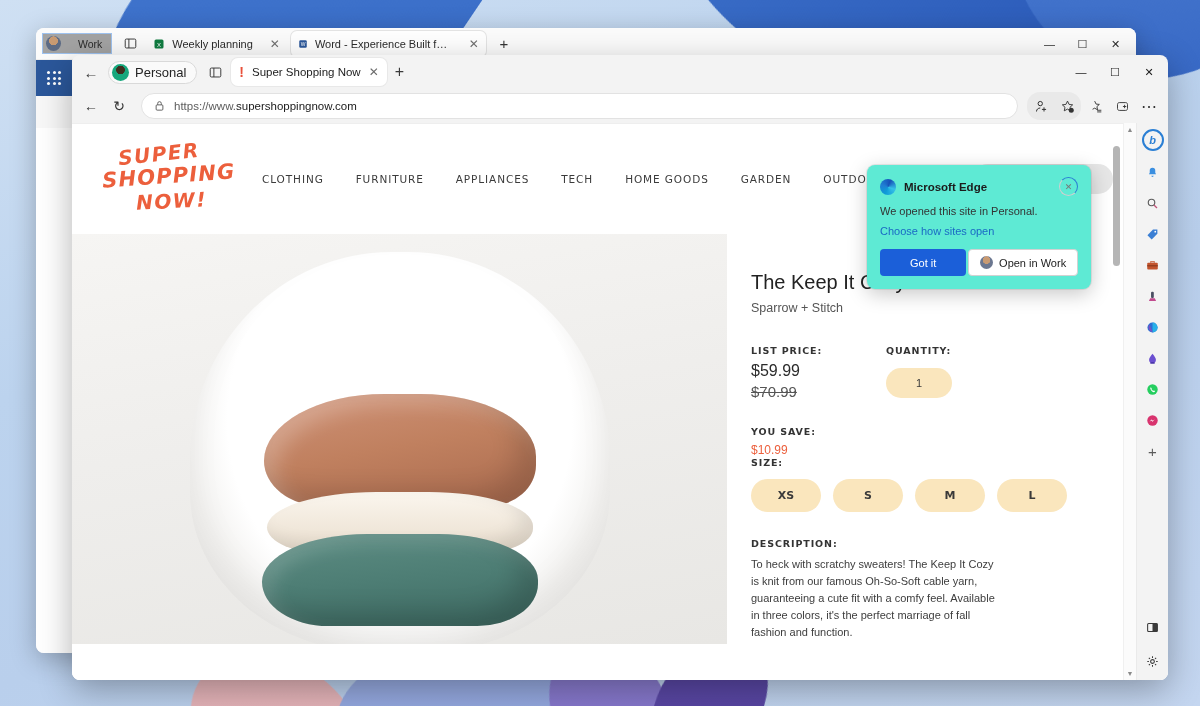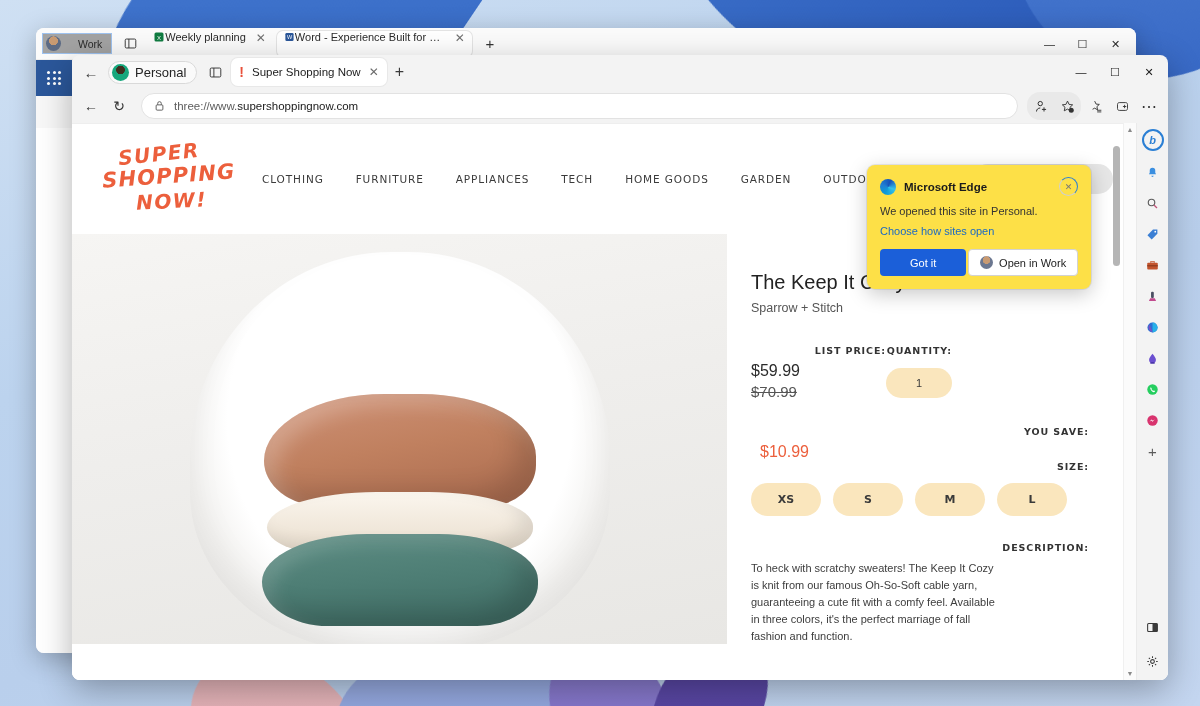--- a/index.html
+++ b/index.html
@@ -75,21 +75,21 @@
   .wavatar {
     width: 15px; height: 15px; border-radius: 50%;
     background: radial-gradient(circle at 50% 32%, #c89a72 0 34%, #5d6b85 36% 100%);
   }
   .wprofile span { font-size: 10.5px; color: #2a2a2a; }
   .tbtn {
     width: 24px; height: 24px; display: flex; align-items: center;
     justify-content: center; margin-left: 6px;
   }
   .wtab {
-    display: flex; 
+    display: flex; align-items: center; gap: 7px;
     height: 26px; padding: 0 7px; border-radius: 6px;
     margin-left: 4px; font-size: 11px; color: #2b2b2b;
     max-width: 195px;
   }
   .wtab.active { background: #ffffff; box-shadow: 0 0 0 1px #e4e4e4; }
   .wtab .lbl { white-space: nowrap; overflow: hidden; text-overflow: ellipsis; }
   .wtab .xc { margin-left: auto; font-size: 12px; color: #707070; padding-left:10px;}
   .winctl { position: absolute; right: 4px; top: 0; display: flex; height: 32px; }
   .winctl div {
     width: 33px; height: 32px; display: flex; align-items: center;
@@ -238,33 +238,33 @@
     background: linear-gradient(175deg,#5d8d83 0%,#4d7d74 50%,#3e6a62 100%);
     border-radius: 38% 36% 22% 24% / 52% 50% 46% 48%;
     box-shadow: inset -18px -12px 26px rgba(0,0,0,0.17), inset 10px 8px 18px rgba(255,255,255,0.15);
   }
 
   #product-info { flex: 1; padding: 36px 34px 0 24px; }
   #p-title { font-size: 20px; color: #222; font-weight: normal; line-height: 1.2; }
   #p-brand { font-size: 12.5px; color: #555; margin-top: 7px; }
   .lbl-cap {
     font-size: 9.5px; letter-spacing: 0.9px; font-weight: bold;
-    color: #333; font-family: "DejaVu Sans", sans-serif; text-align: right;
+    color: #333; font-family: "DejaVu Sans", sans-serif;
   }
   #price-row { display: flex; margin-top: 30px; }
   #price-col { width: 135px; }
   #p-price { font-size: 16px; color: #2b2b2b; margin-top: 6px; }
   #p-oldprice { font-size: 15px; color: #555; text-decoration: line-through; margin-top: 3px; }
   #qty-pill {
     width: 66px; height: 30px; background: #fae6bd; border-radius: 15px;
     display: flex; align-items: center; justify-content: center;
     font-size: 11px; color: #3a3a3a; margin-top: 12px;
   }
   #save-block { margin-top: 26px; }
-  #p-save { font-size: 16px; color: #ec5f3c; margin-top: 6px; margin-left: 9px; }
+  #p-save { font-size: 12px; color: #ec5f3c; margin-top: 6px; }
   #size-block { }
   #size-opts { display: flex; gap: 12px; margin-top: 11px; }
   .size-pill {
     width: 70px; height: 33px; background: #fae6bd; border-radius: 17px;
     display: flex; align-items: center; justify-content: center;
     font-size: 11px; font-weight: bold; color: #3a3a3a;
     font-family: "DejaVu Sans", sans-serif;
   }
   #desc-block { margin-top: 26px; }
   #p-desc {
@@ -291,21 +291,21 @@
     flex: none; gap: 11px; border-left: 1px solid #eaeaea;
   }
   .sb-ico { font-size: 13px; line-height: 1; width: 20px; height: 20px;
     display:flex; align-items:center; justify-content:center; }
   #sb-bottom { margin-top: auto; padding-bottom: 9px; display: flex;
     flex-direction: column; align-items: center; gap: 14px; }
 
   
   #popup {
     position: absolute; left: 795px; top: 110px; width: 224px;
-    background: #fde047; border-radius: 8px;
+    background: #5eead4; border-radius: 8px;
     box-shadow: 0 5px 20px rgba(0,0,0,0.22), 0 0 0 1px rgba(0,0,0,0.07);
     padding: 12px 13px 13px; z-index: 50;
   }
   #pop-head { display: flex; align-items: center; gap: 8px; }
   #pop-edgeicon {
     width: 16px; height: 16px; border-radius: 50%;
     background: conic-gradient(from 200deg,#0f9bd7,#1f7fd4,#1652b8,#35c1e8,#0f9bd7);
   }
   #pop-title { font-size: 11.5px; font-weight: bold; color: #1b1b1b; }
   #pop-close {
@@ -433,21 +433,21 @@
   </div>
 
   <div id="edge-toolbar">
     <div class="tb-ico">←</div>
     <div class="tb-ico">↻</div>
     <div id="addressbar">
       <svg width="11" height="12" viewBox="0 0 14 16">
           <rect x="2.5" y="6.5" width="9" height="7" rx="1.3" fill="none" stroke="#555" stroke-width="1.2"></rect>
           <path d="M4.6 6.5V4.6a2.4 2.4 0 0 1 4.8 0v1.9" fill="none" stroke="#555" stroke-width="1.2"></path>
         </svg>
-      <span id="urltext"><span>three://www.</span><b>supershoppingnow.com</b></span>
+      <span id="urltext"><span>https://www.</span><b>supershoppingnow.com</b></span>
     </div>
     <div class="tb-right">
       <div class="pillgrp">
         <div class="tb-ico">
           <svg width="15" height="15" viewBox="0 0 18 18">
               <circle cx="7.5" cy="5.5" r="2.6" fill="none" stroke="#333" stroke-width="1.2"></circle>
               <path d="M3 15c0-2.6 2-4.2 4.5-4.2" fill="none" stroke="#333" stroke-width="1.2"></path>
               <path d="M12 10v5M9.5 12.5h5" stroke="#333" stroke-width="1.2"></path>
             </svg>
         </div>

